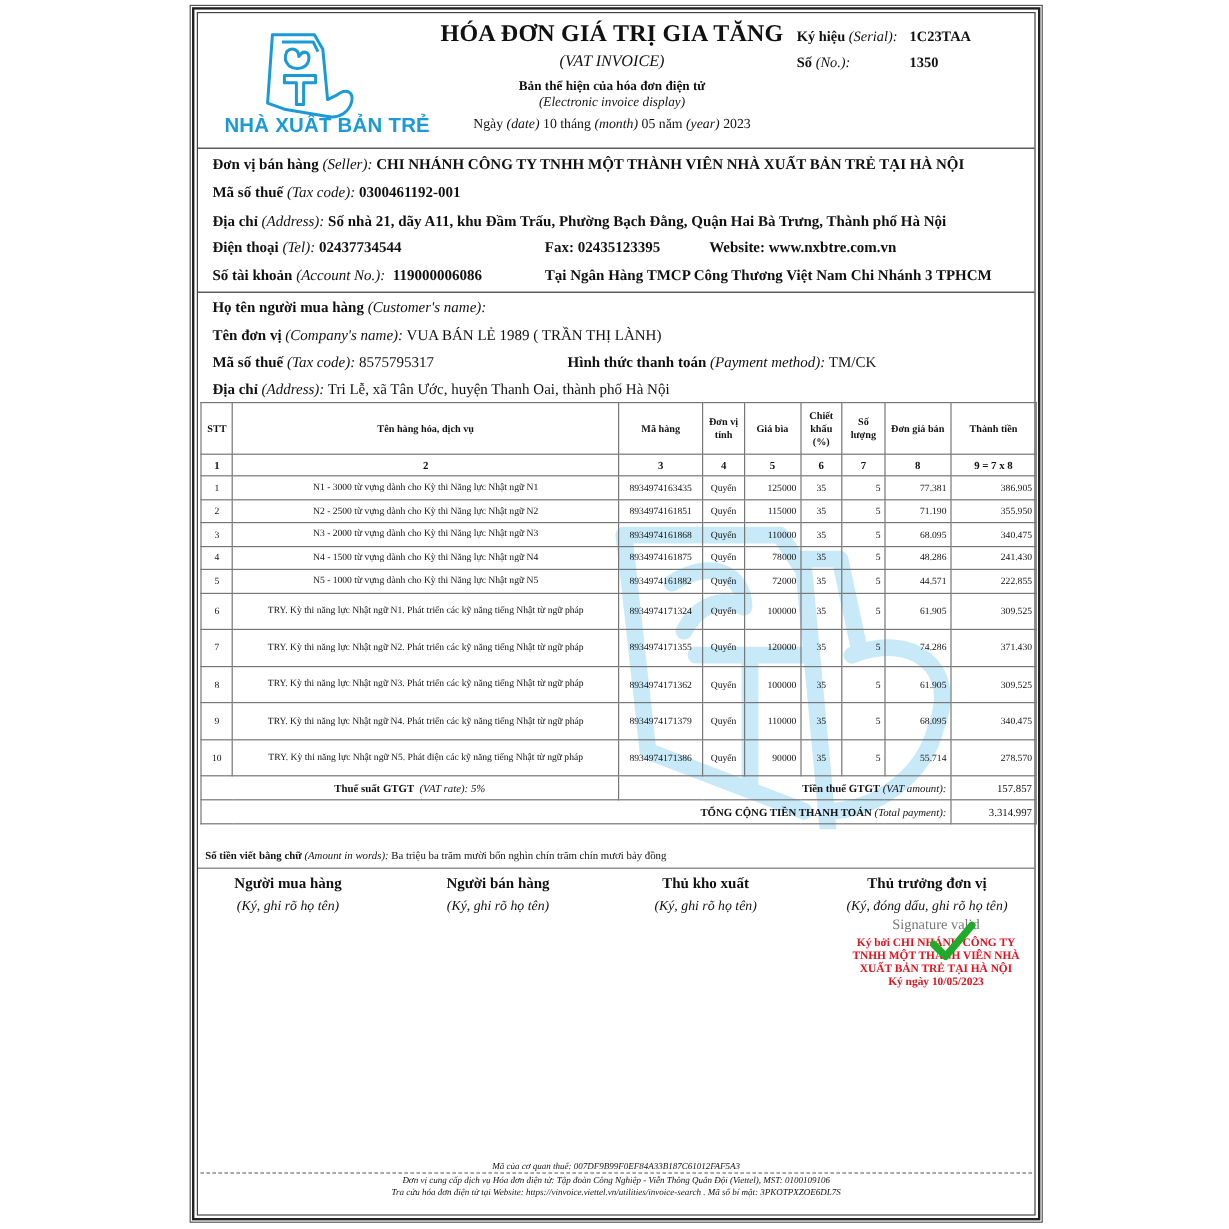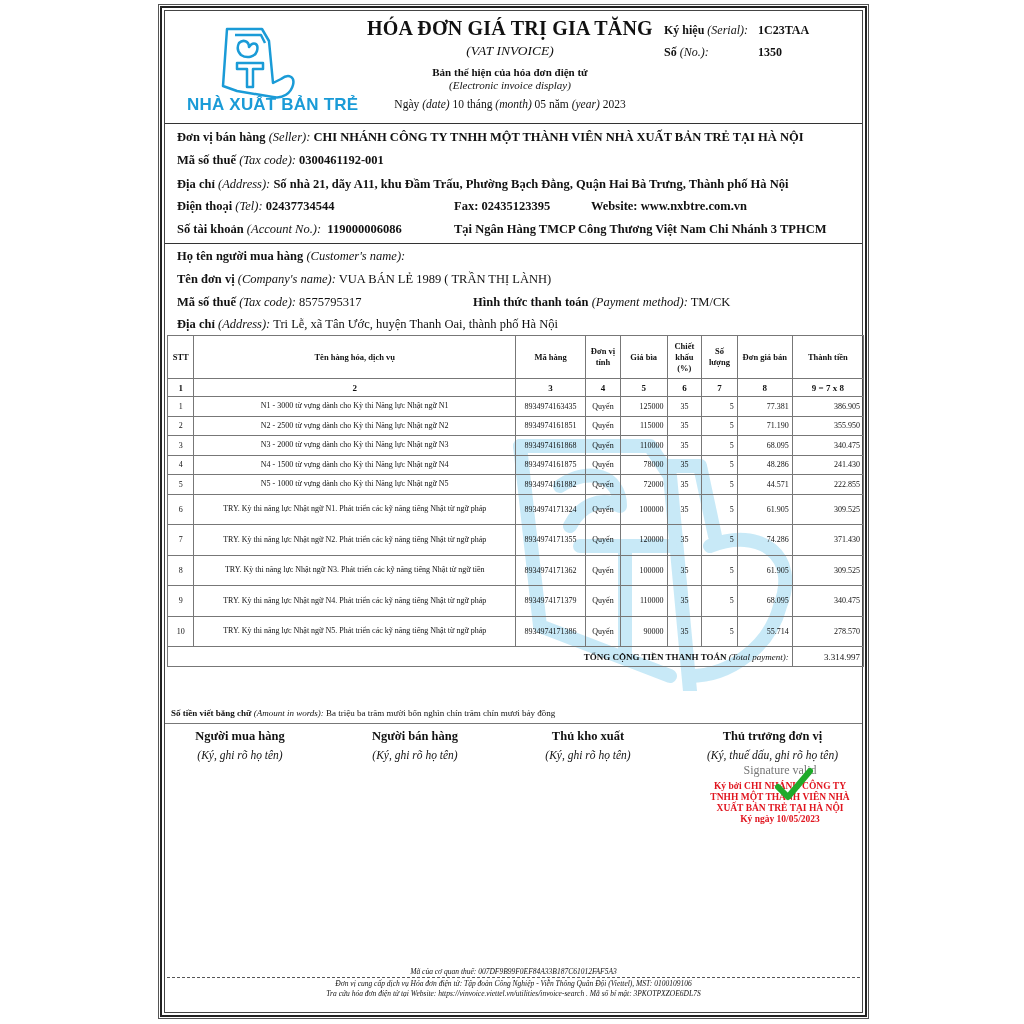--- a/index.html
+++ b/index.html
@@ -278,21 +278,21 @@
         <td class="c">8934974171355</td>
         <td class="c">Quyển</td>
         <td class="r">120000</td>
         <td class="c">35</td>
         <td class="r">5</td>
         <td class="r">74.286</td>
         <td class="r">371.430</td>
       </tr>
       <tr class="r2">
         <td class="c">8</td>
-        <td class="l">TRY. Kỳ thi năng lực Nhật ngữ N3. Phát triển các kỹ năng tiếng Nhật từ ngữ tiền</td>
+        <td class="l">TRY. Kỳ thi năng lực Nhật ngữ N3. Phát triển các kỹ năng tiếng Nhật từ ngữ pháp</td>
         <td class="c">8934974171362</td>
         <td class="c">Quyển</td>
         <td class="r">100000</td>
         <td class="c">35</td>
         <td class="r">5</td>
         <td class="r">61.905</td>
         <td class="r">309.525</td>
       </tr>
       <tr class="r2">
         <td class="c">9</td>
@@ -300,30 +300,35 @@
         <td class="c">8934974171379</td>
         <td class="c">Quyển</td>
         <td class="r">110000</td>
         <td class="c">35</td>
         <td class="r">5</td>
         <td class="r">68.095</td>
         <td class="r">340.475</td>
       </tr>
       <tr class="r2">
         <td class="c">10</td>
-        <td class="l">TRY. Kỳ thi năng lực Nhật ngữ N5. Phát triển các kỹ năng tiếng Nhật từ ngữ pháp</td>
+        <td class="l">TRY. Kỳ thi năng lực Nhật ngữ N5. Phát điện các kỹ năng tiếng Nhật từ ngữ pháp</td>
         <td class="c">8934974171386</td>
         <td class="c">Quyển</td>
         <td class="r">90000</td>
         <td class="c">35</td>
         <td class="r">5</td>
         <td class="r">55.714</td>
         <td class="r">278.570</td>
       </tr>
 
+      <tr>
+        <td colspan="2" class="vat-lbl"><b>Thuế suất GTGT</b>&nbsp; <i>(VAT rate):</i> <i>5%</i></td>
+        <td colspan="6" class="sum-lbl"><b>Tiền thuế GTGT</b> <i>(VAT amount):</i></td>
+        <td class="sum-val">157.857</td>
+      </tr>
       <tr>
         <td colspan="8" class="sum-lbl"><b>TỔNG CỘNG TIỀN THANH TOÁN</b> <i>(Total payment):</i></td>
         <td class="sum-val">3.314.997</td>
       </tr>
     </tbody>
   </table>
 
   <div class="words">
     <b>Số tiền viết bằng chữ</b> <i>(Amount in words):</i> <span>Ba triệu ba trăm mười bốn nghìn chín trăm chín mươi bảy đồng</span>
   </div>
@@ -336,21 +341,21 @@
   <div class="sign" style="left:165px">
     <div class="h">Người bán hàng</div>
     <div class="s">(Ký, ghi rõ họ tên)</div>
   </div>
   <div class="sign" style="left:338px">
     <div class="h">Thủ kho xuất</div>
     <div class="s">(Ký, ghi rõ họ tên)</div>
   </div>
   <div class="sign" style="left:520px; width:175px">
     <div class="h">Thủ trưởng đơn vị</div>
-    <div class="s">(Ký, thuế dấu, ghi rõ họ tên)</div>
+    <div class="s">(Ký, đóng dấu, ghi rõ họ tên)</div>
   </div>
 
   <div class="sigbox">
     <div class="sig-valid">Signature valid</div>
     <svg class="check" viewBox="0 0 40 36">
       <path d="M4 20 L14 30 L36 4" fill="none" stroke="#1faa2a" stroke-width="6" stroke-linecap="round" stroke-linejoin="round"></path>
     </svg>
     <div class="sig-red">
       <div>Ký bởi CHI NHÁNH CÔNG TY</div>
       <div>TNHH MỘT THÀNH VIÊN NHÀ</div>

